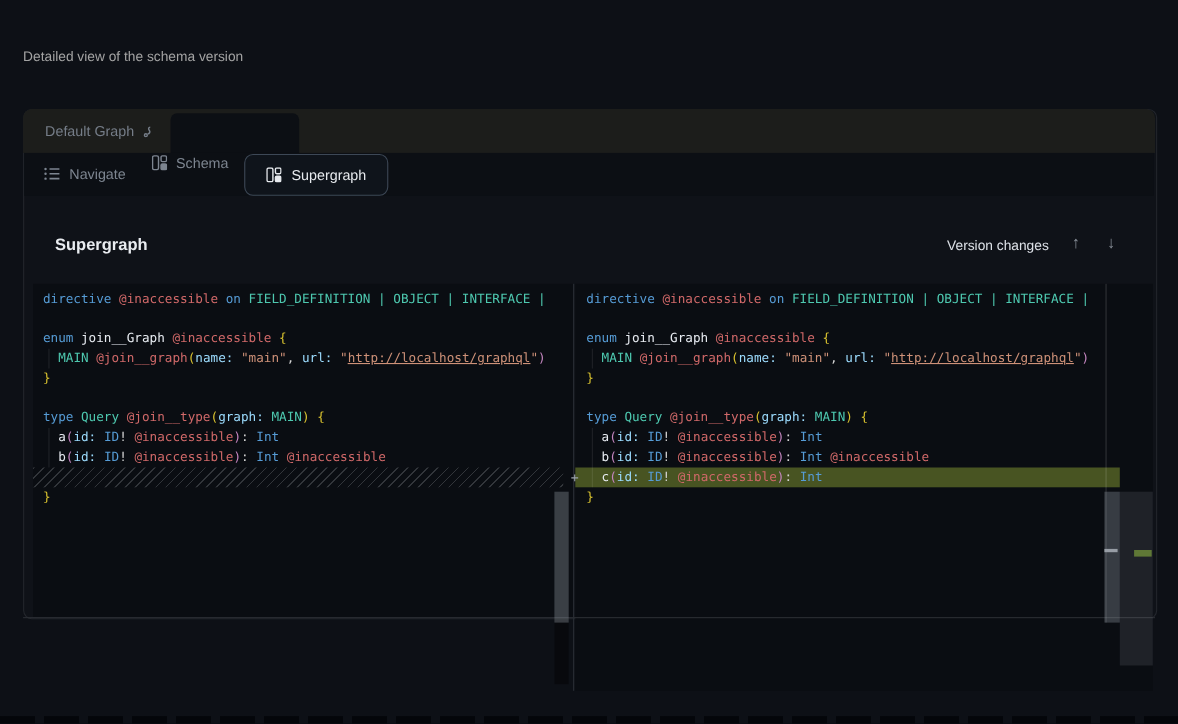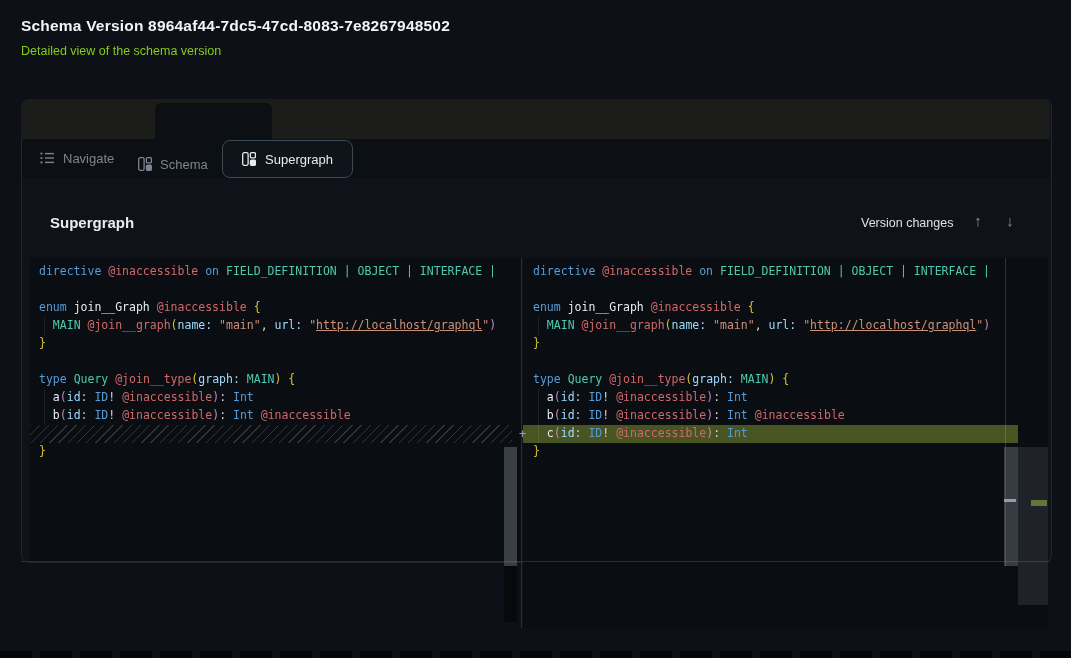--- a/index.html
+++ b/index.html
@@ -2,37 +2,37 @@
 <html><head>
 <meta charset="utf-8">
 <style>
   html,body{margin:0;padding:0;background:#0d1016;}
   .page{position:relative;width:1071px;height:658px;background:#0d1016;
         font-family:"Liberation Sans",sans-serif;overflow:hidden;}
   .abs{position:absolute;}
 
   
   .page-title{left:21px;top:17px;font-size:15.5px;font-weight:700;color:#f2f4f7;letter-spacing:.2px;}
-  .page-subtitle{left:21px;top:44px;font-size:12.5px;color:#84cc16;}
+  .page-subtitle{left:21px;top:44px;font-size:12.5px;color:#a3a3a3;}
 
   
   .card{left:21px;top:99px;width:1029px;height:462px;background:#0f1218;
         border:1px solid #23262c;border-radius:8px;}
   .tabstrip{left:21px;top:99px;width:1029px;height:40px;background:#1c1d1b;
         border-radius:8px 8px 0 0;}
   .tab{height:40px;display:flex;align-items:center;gap:7px;font-size:13px;cursor:pointer;}
   .tab-default{left:41px;top:99px;color:#757d88;}
   .tab-active-bg{left:155px;top:103px;width:117px;height:36px;background:#0c0f14;
         border-radius:6px 6px 0 0;}
   .tab-mycontract{left:168px;top:99px;color:#e8ebef;}
 
   .subtabrow{left:22px;top:139px;width:1027px;height:39px;background:#0c0f14;}
   .subtab{display:flex;align-items:center;gap:8px;font-size:13px;color:#7d8590;cursor:pointer;height:24px;}
   .subtab-details{left:40px;top:146px;}
-  .subtab-schema{left:138px;top:152px;}
+  .subtab-schema{left:138px;top:136px;}
   .supergraph-btn{left:222px;top:140px;width:129px;height:36px;background:#0f141b;
         border:1px solid #3d4856;border-radius:8px;display:flex;align-items:center;
         justify-content:center;gap:9px;font-size:13px;color:#e7eaee;cursor:pointer;}
 
   .panel-heading{left:50px;top:214px;font-size:15px;font-weight:700;color:#e9ecf0;}
   .nav-label{left:861px;top:216px;font-size:12.5px;color:#dde1e7;}
   .nav-arrow{top:212px;font-size:15px;color:#8b929b;cursor:pointer;width:18px;text-align:center;}
 
   
   .editor-bg-left{left:30px;top:258px;width:491px;height:303px;background:#0a0d12;}
@@ -64,27 +64,35 @@
   .bottom-dashes{left:0;top:651px;width:1071px;height:7px;
         background:repeating-linear-gradient(90deg,#04060a 0 32px,transparent 32px 40px);}
 
   svg{display:block;}
 </style>
 </head>
 <body>
 
 <div class="page">
 
-  <div class="abs page-title">Schema Version 8964af44-7dc5-47cd-8083-7e8267948502</div>
   <div class="abs page-subtitle">Detailed view of the schema version</div>
 
   <div class="abs card"></div>
   <div class="abs tabstrip"></div>
   <div class="abs tab-active-bg"></div>
 
+  <div class="abs tab tab-default">
+    <span>Default Graph</span>
+    <span>
+      <svg width="11" height="11" viewBox="0 0 11 11" fill="none" stroke="#757d88" stroke-width="1.3">
+        <path d="M7.6 1.6 C5.6 1.8 5.9 3.6 6.8 4.7 C7.7 5.8 7.2 7.6 5.2 7.8"></path>
+        <circle cx="3.6" cy="8.9" r="1.3"></circle>
+      </svg>
+    </span>
+  </div>
 
 
   <div class="abs subtabrow"></div>
 
   <div class="abs subtab subtab-details">
     <span>
       <svg width="15" height="12" viewBox="0 0 15 12" stroke="#7d8590" stroke-width="1.4" fill="#7d8590">
         <circle cx="1.4" cy="1.6" r="1.1" stroke="none"></circle>
           <line x1="5" y1="1.6" x2="14" y2="1.6"></line>
         <circle cx="1.4" cy="6" r="1.1" stroke="none"></circle>

